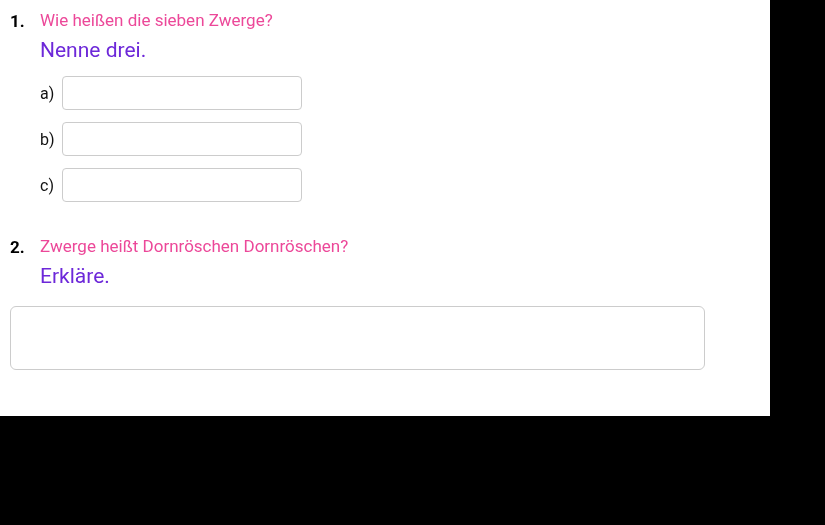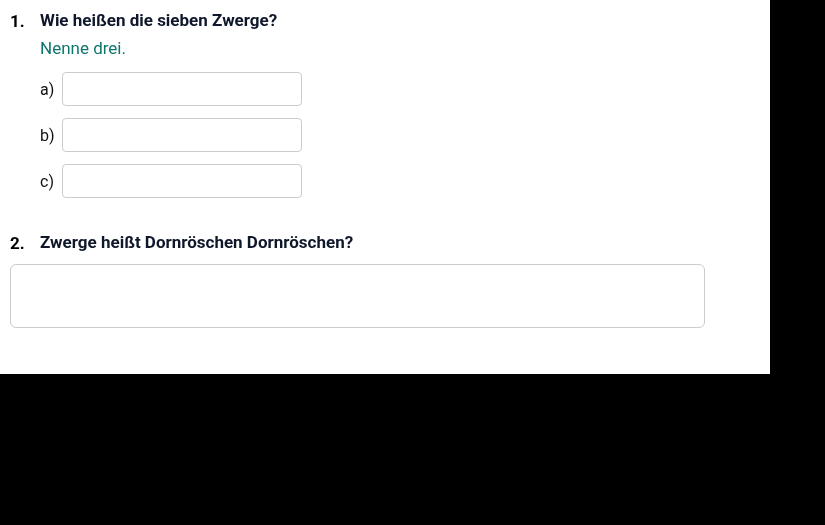--- a/index.html
+++ b/index.html
@@ -30,29 +30,29 @@
       width: 30px;
       flex-shrink: 0;
       text-align: left;
       padding-top: 1px;
     }
     .q-content {
       flex: 1;
     }
     .q-title {
       font-size: 17px;
-      font-weight: 700;
+      font-weight: 400;
       margin-bottom: 8px;
-      color: #0f172a;
+      color: #ec4899;
     }
     .q-sub {
-      font-size: 17px;
+      font-size: 21px;
       font-weight: 400;
       margin-bottom: 14px;
-      color: #0f766e;
+      color: #6d28d9;
     }
     .answer-row {
       display: flex;
       align-items: center;
       margin-bottom: 12px;
     }
     .answer-label {
       font-size: 16px;
       width: 22px;
       flex-shrink: 0;
@@ -106,17 +106,18 @@
         <div class="answer-label">c)</div>
         <input type="text" class="answer-input" value="" style="">
       </div>
     </div>
   </div>
 
   <div class="question-block">
     <div class="q-number">2.</div>
     <div class="q-content">
       <div class="q-title">Zwerge heißt Dornröschen Dornröschen?</div>
+      <div class="q-sub">Erkläre.</div>
       <textarea class="answer-textarea" value="" style=""></textarea>
     </div>
   </div>
 
 </div>
 
 </body></html>

